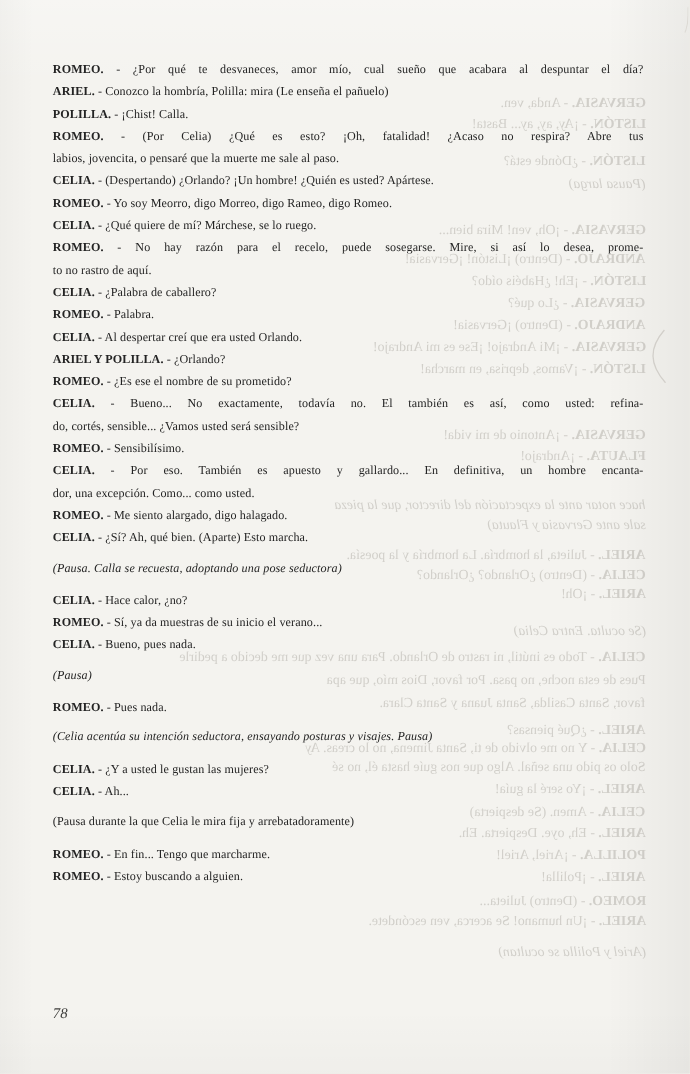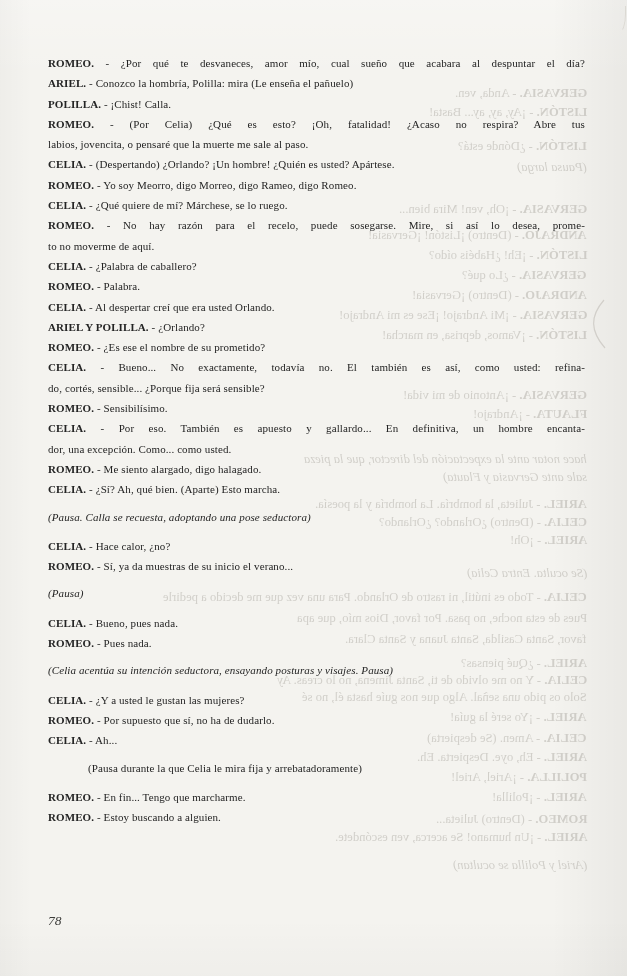--- a/index.html
+++ b/index.html
@@ -39,21 +39,21 @@
     width: 537px;
     font-size: 11px;
     line-height: 20.3px;
     color: var(--ink, #242424);
     letter-spacing: 0.1px;
   }
   .line { min-height: 20.3px; }
   .sp { font-weight: bold; }
   .full { text-align: justify; text-align-last: justify; }
   .dir { font-style: italic; margin: 7px 0 9px 0; }
-  .dir.roman { font-style: normal; margin-left: 40px; }
+  .dir.roman { font-style: normal; }
 
   .page-number {
     position: absolute;
     left: 48px;
     top: 913px;
     font-style: italic;
     font-size: 13.5px;
     color: #3c3c3a;
   }
 
@@ -119,42 +119,41 @@
   <div class="text-block">
       <div class="line full"><span class="sp">ROMEO.</span> - ¿Por qué te desvaneces, amor mío, cual sueño que acabara al despuntar el día?</div>
       <div class="line"><span class="sp">ARIEL.</span> - Conozco la hombría, Polilla: mira (Le enseña el pañuelo)</div>
       <div class="line"><span class="sp">POLILLA.</span> - ¡Chist! Calla.</div>
       <div class="line full"><span class="sp">ROMEO.</span> - (Por Celia) ¿Qué es esto? ¡Oh, fatalidad! ¿Acaso no respira? Abre tus</div>
       <div class="line">labios, jovencita, o pensaré que la muerte me sale al paso.</div>
       <div class="line"><span class="sp">CELIA.</span> - (Despertando) ¿Orlando? ¡Un hombre! ¿Quién es usted? Apártese.</div>
       <div class="line"><span class="sp">ROMEO.</span> - Yo soy Meorro, digo Morreo, digo Rameo, digo Romeo.</div>
       <div class="line"><span class="sp">CELIA.</span> - ¿Qué quiere de mí? Márchese, se lo ruego.</div>
       <div class="line full"><span class="sp">ROMEO.</span> - No hay razón para el recelo, puede sosegarse. Mire, si así lo desea, prome-</div>
-      <div class="line">to no moverme de aquí.</div>
+      <div class="line">to no rastro de aquí.</div>
       <div class="line"><span class="sp">CELIA.</span> - ¿Palabra de caballero?</div>
       <div class="line"><span class="sp">ROMEO.</span> - Palabra.</div>
       <div class="line"><span class="sp">CELIA.</span> - Al despertar creí que era usted Orlando.</div>
       <div class="line"><span class="sp">ARIEL Y POLILLA.</span> - ¿Orlando?</div>
       <div class="line"><span class="sp">ROMEO.</span> - ¿Es ese el nombre de su prometido?</div>
       <div class="line full"><span class="sp">CELIA.</span> - Bueno... No exactamente, todavía no. El también es así, como usted: refina-</div>
-      <div class="line">do, cortés, sensible... ¿Porque fija será sensible?</div>
+      <div class="line">do, cortés, sensible... ¿Vamos usted será sensible?</div>
       <div class="line"><span class="sp">ROMEO.</span> - Sensibilísimo.</div>
       <div class="line full"><span class="sp">CELIA.</span> - Por eso. También es apuesto y gallardo... En definitiva, un hombre encanta-</div>
       <div class="line">dor, una excepción. Como... como usted.</div>
       <div class="line"><span class="sp">ROMEO.</span> - Me siento alargado, digo halagado.</div>
       <div class="line"><span class="sp">CELIA.</span> - ¿Sí? Ah, qué bien. (Aparte) Esto marcha.</div>
       <div class="line dir">(Pausa. Calla se recuesta, adoptando una pose seductora)</div>
       <div class="line"><span class="sp">CELIA.</span> - Hace calor, ¿no?</div>
       <div class="line"><span class="sp">ROMEO.</span> - Sí, ya da muestras de su inicio el verano...</div>
+      <div class="line"><span class="sp">CELIA.</span> - Bueno, pues nada.</div>
       <div class="line dir">(Pausa)</div>
-      <div class="line"><span class="sp">CELIA.</span> - Bueno, pues nada.</div>
       <div class="line"><span class="sp">ROMEO.</span> - Pues nada.</div>
       <div class="line dir">(Celia acentúa su intención seductora, ensayando posturas y visajes. Pausa)</div>
       <div class="line"><span class="sp">CELIA.</span> - ¿Y a usted le gustan las mujeres?</div>
-      <div class="line"><span class="sp">ROMEO.</span> - Por supuesto que sí, no ha de dudarlo.</div>
       <div class="line"><span class="sp">CELIA.</span> - Ah...</div>
       <div class="line dir roman">(Pausa durante la que Celia le mira fija y arrebatadoramente)</div>
       <div class="line"><span class="sp">ROMEO.</span> - En fin... Tengo que marcharme.</div>
       <div class="line"><span class="sp">ROMEO.</span> - Estoy buscando a alguien.</div>
     </div>
 
   <div class="page-number">78</div>
 
   <svg class="edge-curve" width="40" height="52" viewBox="0 0 40 52">
     <path d="M24 2 C 10 18, 10 33, 25 50" fill="none" stroke="#c9c6c0" stroke-width="1.2"></path>

